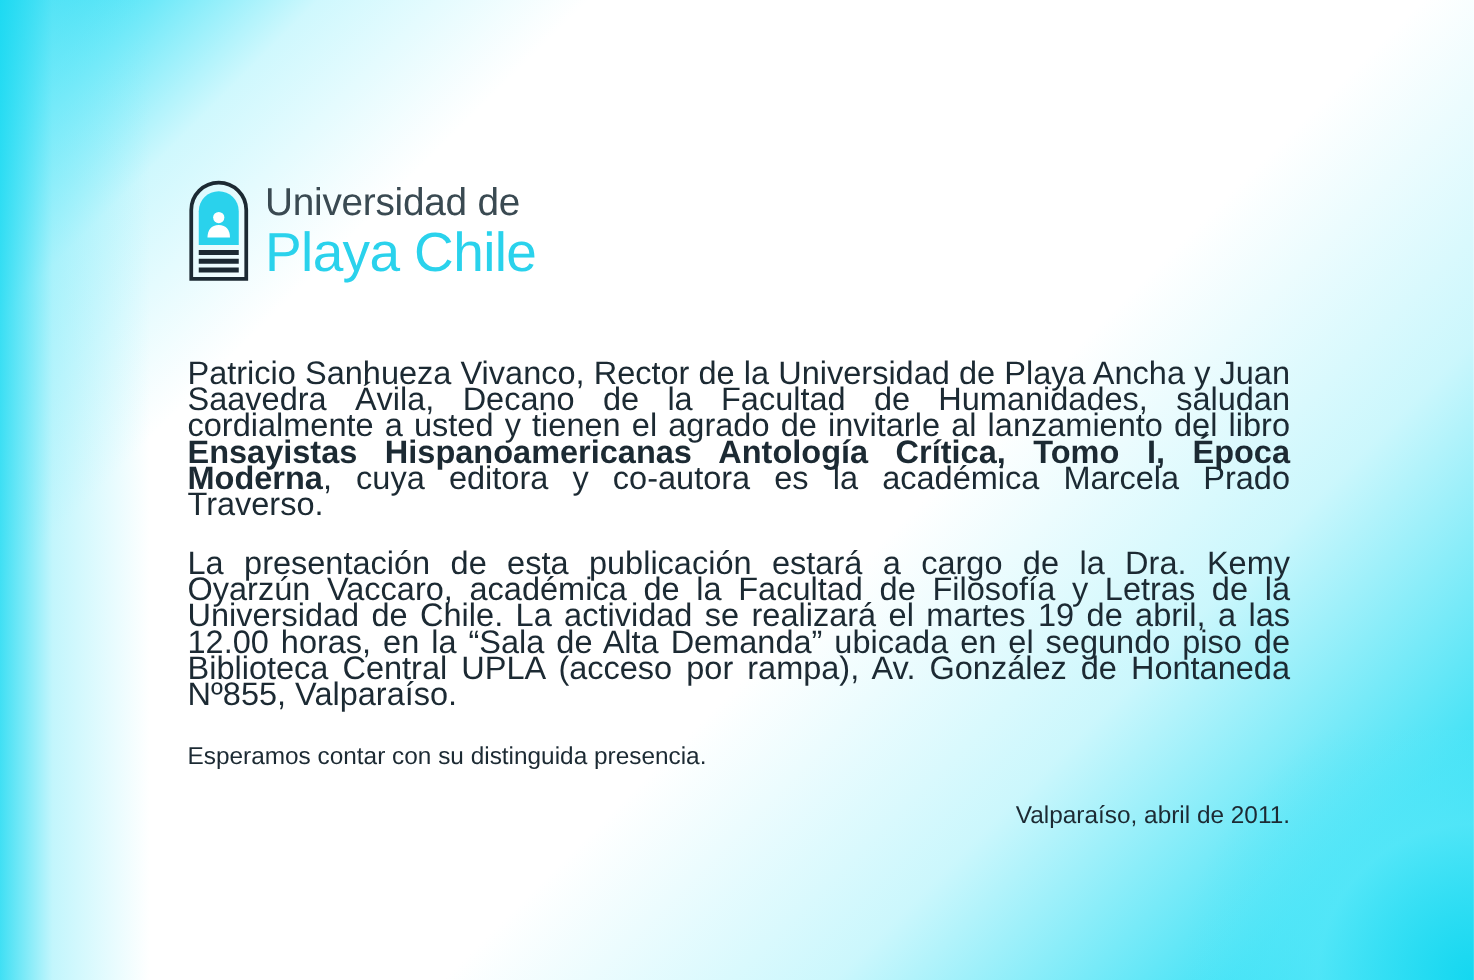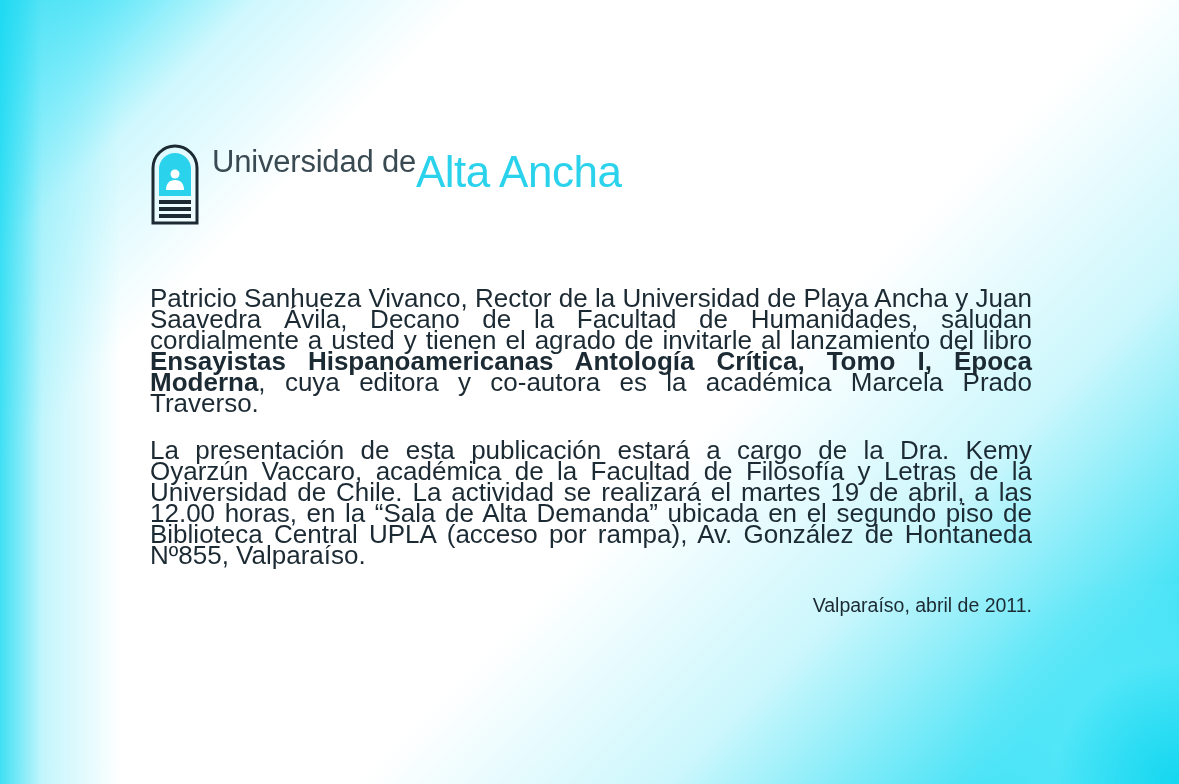--- a/index.html
+++ b/index.html
@@ -70,21 +70,21 @@
     z-index: 3;
   }
   .logo-mark {
     width: 50px;
     height: 88px;
     margin-right: 12px;
     flex: 0 0 auto;
   }
   .logo-text {
     display: flex;
-    flex-direction: row;
+    flex-direction: column;
     justify-content: flex-start;
     line-height: 1;
     padding-top: 8px;
   }
   .logo-line1 {
     font-size: 31px;
     color: #3a4a52;
     letter-spacing: -0.2px;
     font-weight: 400;
   }
@@ -142,27 +142,28 @@
         <circle cx="25" cy="36" r="4.5" fill="#ffffff"></circle>
         <path d="M25 42 c-6 0 -9 4 -9 10 l18 0 c0 -6 -3 -10 -9 -10 z" fill="#ffffff"></path>
 
         <rect x="9" y="62" width="32" height="4" fill="#1c2a33"></rect>
         <rect x="9" y="69" width="32" height="4" fill="#1c2a33"></rect>
         <rect x="9" y="76" width="32" height="4" fill="#1c2a33"></rect>
       </svg>
     </span>
     <span class="logo-text">
       <span class="logo-line1">Universidad de</span>
-      <span class="logo-line2">Alta Ancha</span>
+      <span class="logo-line2">Playa Chile</span>
     </span>
   </div>
 
   <div class="content">
 
     <p class="para"><span>Patricio Sanhueza Vivanco, Rector de la Universidad de Playa Ancha y Juan Saavedra Ávila, Decano de la Facultad de Humanidades, saludan cordialmente a usted y tienen el agrado de invitarle al lanzamiento del libro </span><b>Ensayistas Hispanoamericanas Antología Crítica, Tomo I, Época Moderna</b><span>, cuya editora y co-autora es la académica Marcela Prado Traverso.</span></p>
 
     <p class="para">La presentación de esta publicación estará a cargo de la Dra. Kemy Oyarzún Vaccaro, académica de la Facultad de Filosofía y Letras de la Universidad de Chile. La actividad se realizará el martes 19 de abril, a las 12.00 horas, en la “Sala de Alta Demanda” ubicada en el segundo piso de Biblioteca Central UPLA (acceso por rampa), Av. González de Hontaneda Nº855, Valparaíso.</p>
 
+    <p class="closing">Esperamos contar con su distinguida presencia.</p>
 
     <p class="signoff">Valparaíso, abril de 2011.</p>
 
   </div>
 </div>
 
 </body></html>

